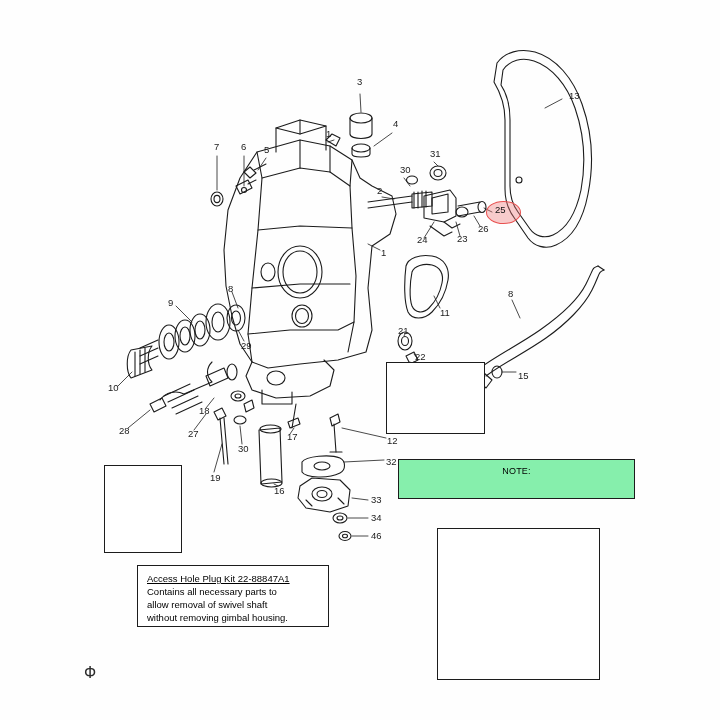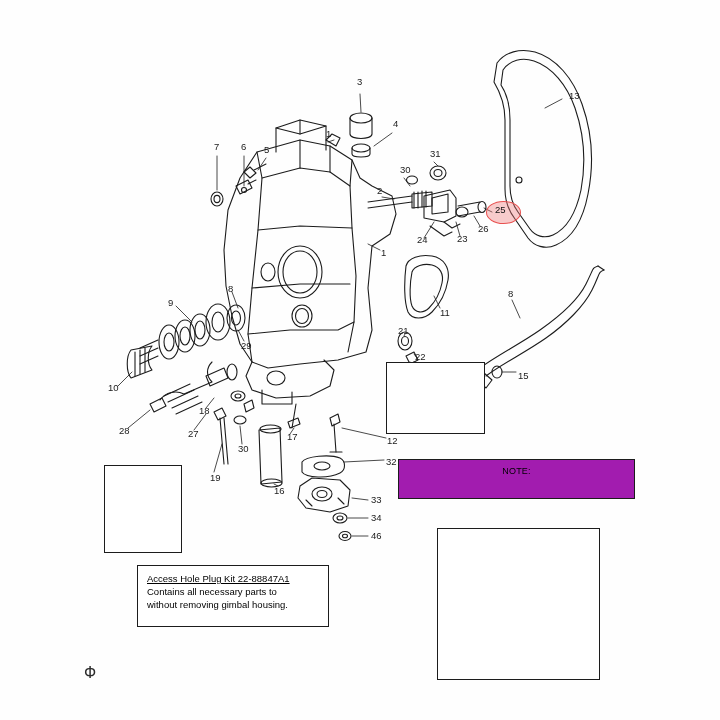--- a/index.html
+++ b/index.html
@@ -39,21 +39,21 @@
   }
   .hl-ellipse {
     position: absolute;
     border: 1.6px solid #e8504f;
     background: rgba(240, 120, 120, 0.38);
     border-radius: 50%;
   }
   .note-box {
     position: absolute;
     border: 1px solid #1c1c1c;
-    background: #a21caf;
+    background: #86efac;
     box-sizing: border-box;
   }
   .note-title {
     font-size: 9px;
     text-align: center;
     letter-spacing: .2px;
   }
   .note-body {
     font-size: 9px;
     text-align: center;
@@ -375,18 +375,19 @@
   <div class="plain-box" style="left:386px; top:362px; width:99px; height:72px;"></div>
   <div class="plain-box" style="left:437px; top:528px; width:163px; height:152px;"></div>
 
   <div class="note-box" style="left:398px; top:459px; width:237px; height:40px;">
     <div class="note-title" style="margin-top:6px;">NOTE:</div>
   </div>
 
   <div class="kit-box" style="left:137px; top:565px; width:192px; height:62px;">
     <div class="kit-title">Access Hole Plug Kit 22-88847A1</div>
     <div class="kit-line">Contains all necessary parts to</div>
+    <div class="kit-line">allow removal of swivel shaft</div>
     <div class="kit-line">without removing gimbal housing.</div>
   </div>
 
   <div class="corner-mark" style="left:84px; top:664px;">Ф</div>
 
 </div>
 
 </body></html>

